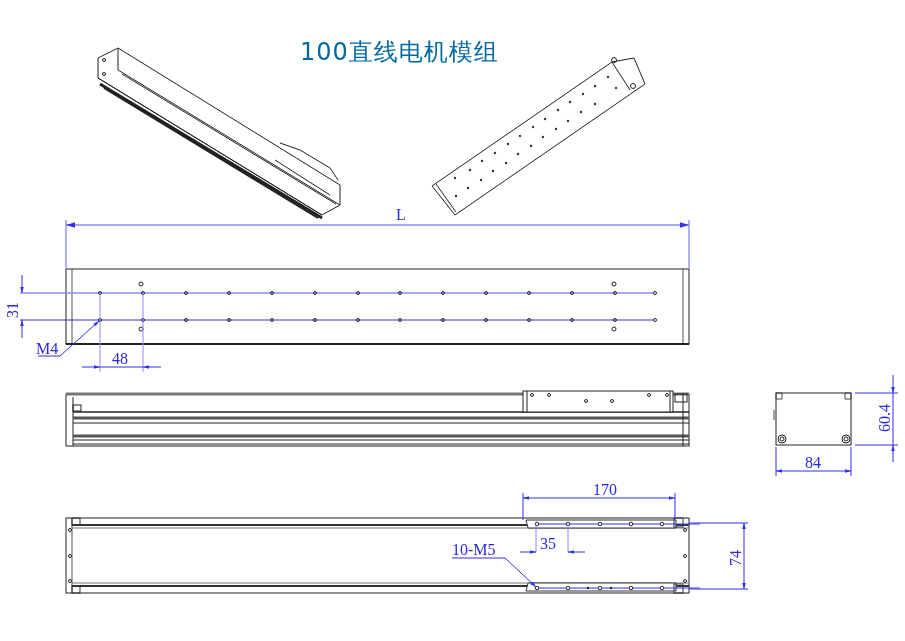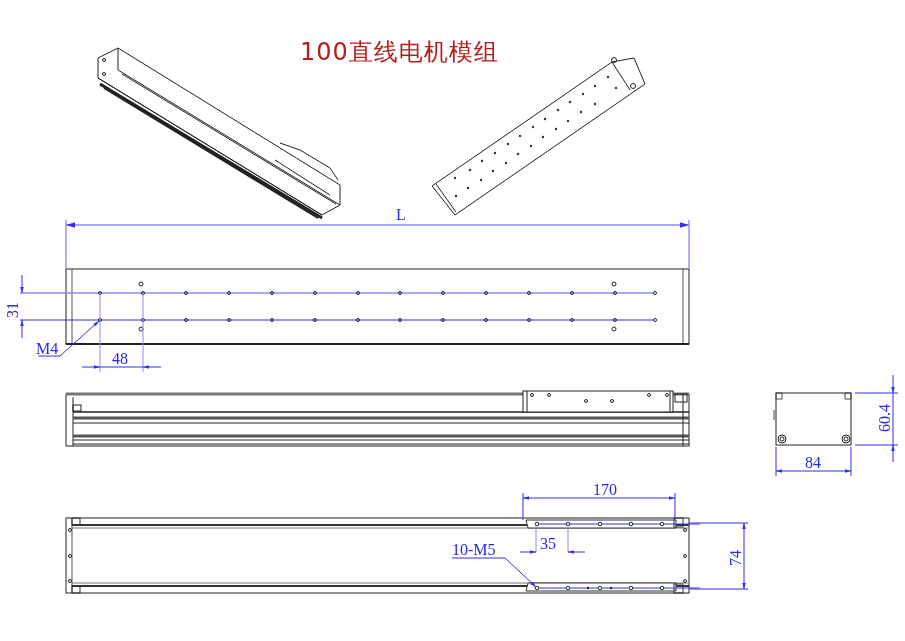--- a/index.html
+++ b/index.html
@@ -1,17 +1,17 @@
 <!DOCTYPE html>
 <html><head>
 <meta charset="utf-8">
 <style>
   html, body { margin:0; padding:0; background:#ffffff; }
   body { width:905px; height:641px; position:relative; overflow:hidden; font-family:"Liberation Serif", serif; }
-  .title { position:absolute; left:300px; top:36px; font-family:"DejaVu Sans", sans-serif; font-size:24px; color:#b91c1c; letter-spacing:1px; }
+  .title { position:absolute; left:300px; top:36px; font-family:"DejaVu Sans", sans-serif; font-size:24px; color:#0369a1; letter-spacing:1px; }
   svg { position:absolute; left:0; top:0; }
   .dim { fill:#2a2ae0; font-family:"Liberation Serif", serif; font-size:16px; }
 </style>
 </head>
 <body>
 
 <div class="title">100直线电机模组</div>
 
 <svg width="905" height="641" viewBox="0 0 905 641">
   <defs>

